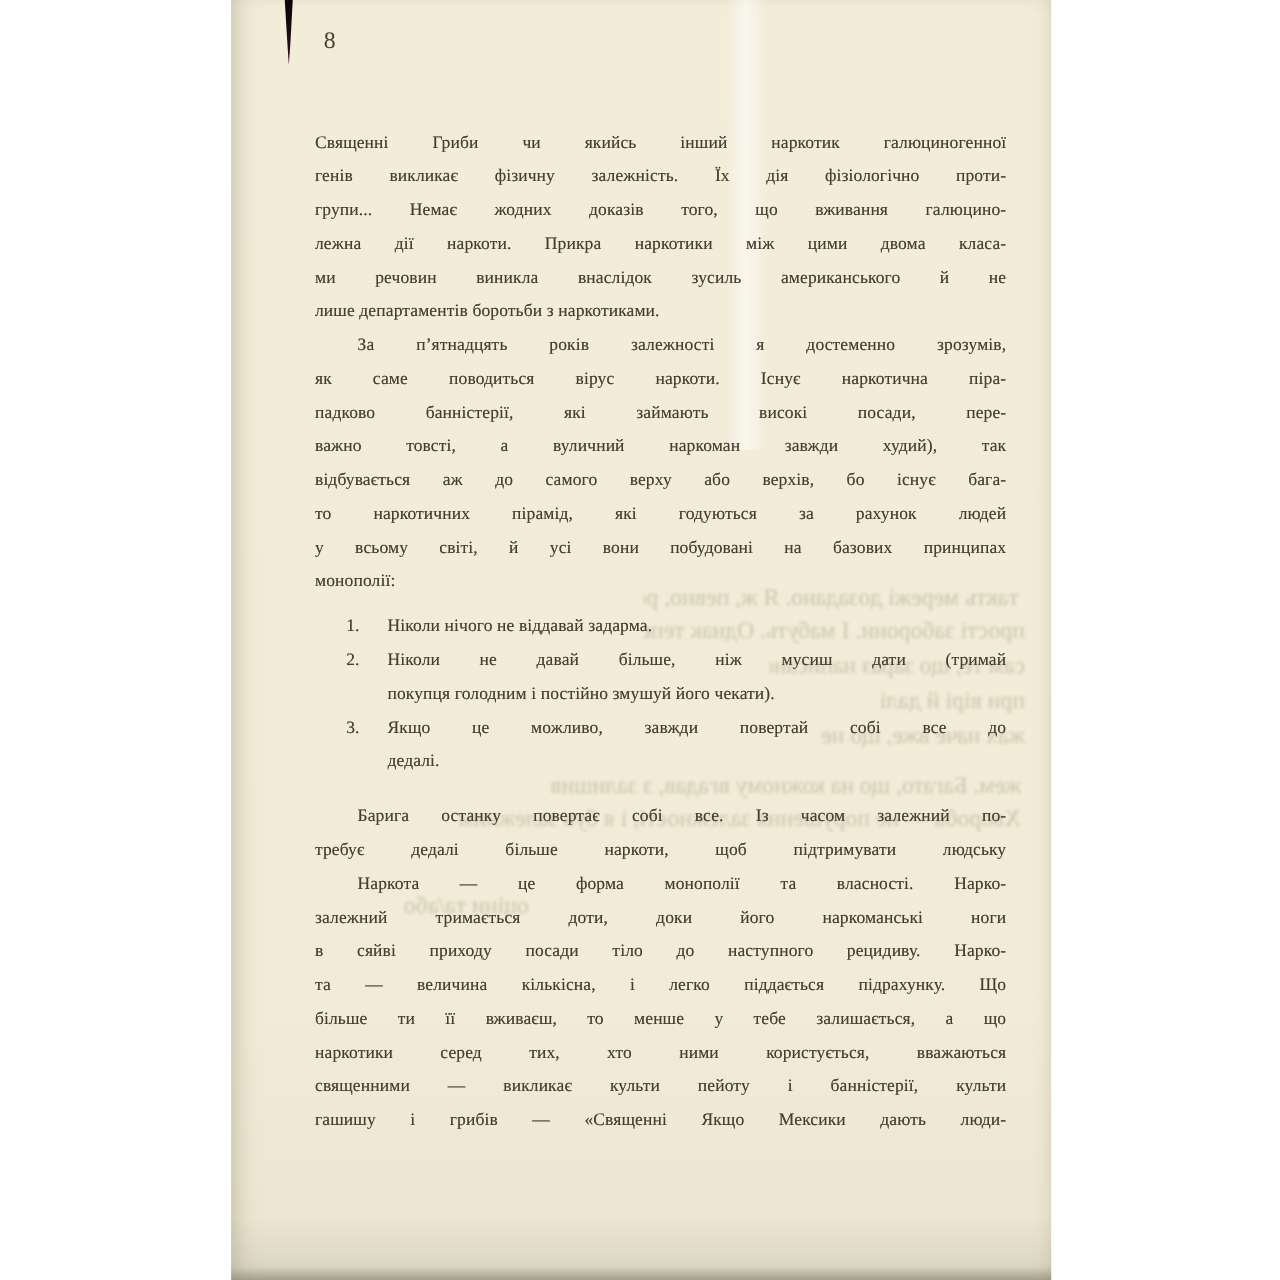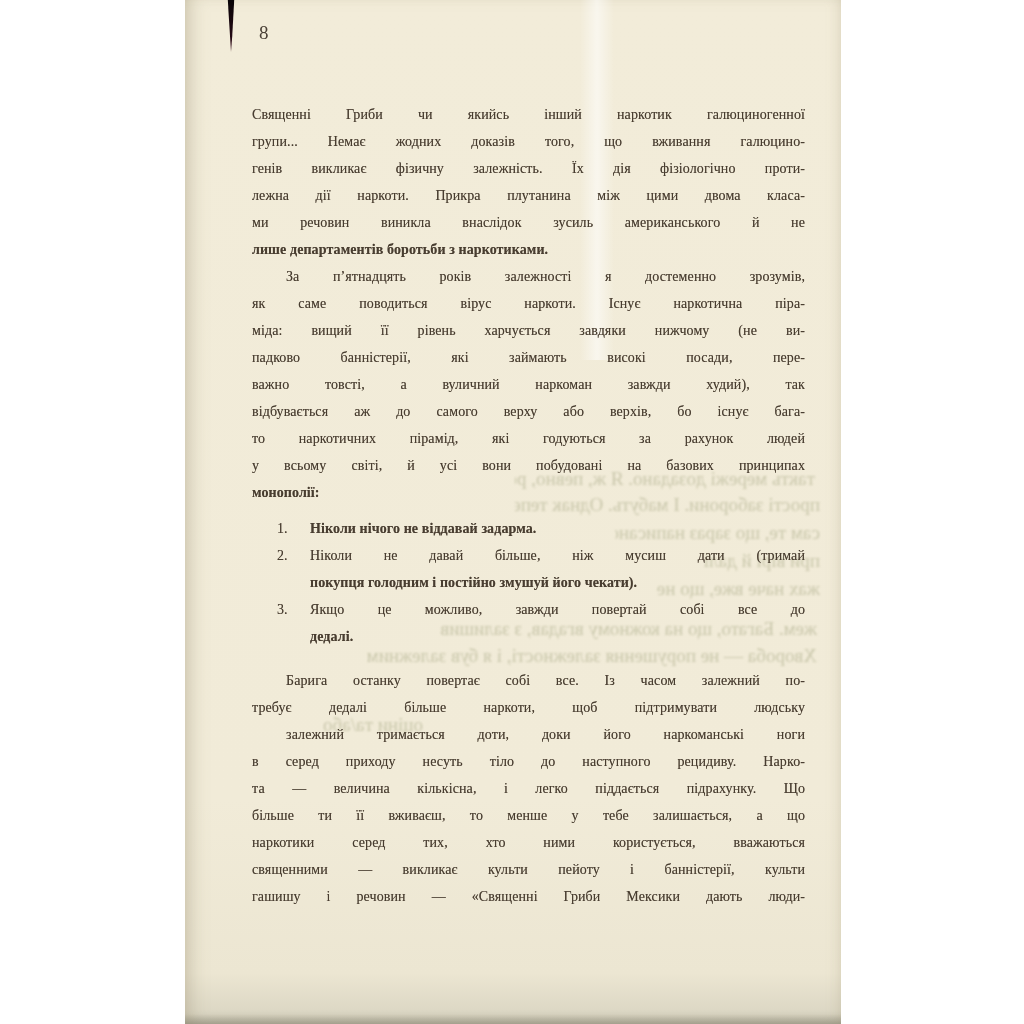--- a/index.html
+++ b/index.html
@@ -15,21 +15,21 @@
         pointer-events:none;}
   .binding-mark{position:absolute;left:41px;top:0;width:10px;height:52px;
         background:linear-gradient(180deg,#070306,#240a14 70%,#3d1020);
         clip-path:polygon(18% 0,82% 0,62% 70%,50% 100%,40% 70%);}
   .page-number{position:absolute;left:74px;top:22px;font-size:19px;color:#4a4036;}
   .content{position:absolute;left:67px;top:101px;width:553px;
         font-size:14px;line-height:27px;color:#483d30;letter-spacing:.1px;
         text-shadow:0 0 .5px rgba(72,61,48,.55);}
   .para{margin:0;}
   .line{height:27px;overflow:hidden;text-align:justify;text-align-last:justify;}
-  .line.end{text-align-last:left;font-weight:bold;}
+  .line.end{text-align-last:left;}
   .para.indent .line:first-child{text-indent:34px;}
   .olist{margin:9px 0 17px 25px;}
   .li{display:flex;}
   .li .num{flex:0 0 33px;height:27px;}
   .li .li-lines{flex:1;min-width:0;}
   .bleed-layer{position:absolute;left:0;top:0;width:656px;height:1024px;pointer-events:none;}
   .bleed-line{position:absolute;height:26px;overflow:hidden;
         font-size:19px;line-height:26px;color:rgba(148,150,110,.42);
         transform:scaleX(-1);filter:blur(1.1px);white-space:nowrap;}
   .bottom-shade{position:absolute;left:0;bottom:0;width:656px;height:10px;
@@ -49,30 +49,29 @@
         <div class="bleed-line" style="top: 520px; left: 430px; width: 205px;">сам те, що зараз написано</div>
         <div class="bleed-line" style="top: 548px; left: 470px; width: 165px;">при вірі й далі</div>
         <div class="bleed-line" style="top: 576px; left: 435px; width: 200px;">жах наче вже, що не</div>
         <div class="bleed-line" style="top: 616px; left: 112px; width: 520px;">жем. Багато, що на кожному вгадав, з залишив</div>
         <div class="bleed-line" style="top: 643px; left: 112px; width: 520px;">Хвороба — не порушення залежності, і я був залежним</div>
         <div class="bleed-line" style="top: 712px; left: 78px; width: 160px;">оціни та/або</div>
       </div>
     <div class="content" id="content">
         <div class="para">
           <div class="line">Священні Гриби чи якийсь інший наркотик галюциногенної</div>
+          <div class="line">генів викликає фізичну залежність. Їх дія фізіологічно проти-</div>
           <div class="line">групи... Немає жодних доказів того, що вживання галюцино-</div>
-          <div class="line">генів викликає фізичну залежність. Їх дія фізіологічно проти-</div>
-          <div class="line">лежна дії наркоти. Прикра плутанина між цими двома класа-</div>
+          <div class="line">лежна дії наркоти. Прикра наркотики між цими двома класа-</div>
           <div class="line">ми речовин виникла внаслідок зусиль американського й не</div>
           <div class="line end">лише департаментів боротьби з наркотиками.</div>
         </div>
         <div class="para indent">
           <div class="line">За п’ятнадцять років залежності я достеменно зрозумів,</div>
           <div class="line">як саме поводиться вірус наркоти. Існує наркотична піра-</div>
-          <div class="line">міда: вищий її рівень харчується завдяки нижчому (не ви-</div>
           <div class="line">падково банністерії, які займають високі посади, пере-</div>
           <div class="line">важно товсті, а вуличний наркоман завжди худий), так</div>
           <div class="line">відбувається аж до самого верху або верхів, бо існує бага-</div>
           <div class="line">то наркотичних пірамід, які годуються за рахунок людей</div>
           <div class="line">у всьому світі, й усі вони побудовані на базових принципах</div>
           <div class="line end">монополії:</div>
         </div>
         <div class="olist">
           <div class="li">
             <span class="num">1.</span>
@@ -93,24 +92,25 @@
               <div class="line">Якщо це можливо, завжди повертай собі все до</div>
               <div class="line end">дедалі.</div>
             </div>
           </div>
         </div>
         <div class="para indent">
           <div class="line">Барига останку повертає собі все. Із часом залежний по-</div>
           <div class="line">требує дедалі більше наркоти, щоб підтримувати людську</div>
         </div>
         <div class="para indent">
+          <div class="line">Наркота — це форма монополії та власності. Нарко-</div>
           <div class="line">залежний тримається доти, доки його наркоманські ноги</div>
-          <div class="line">в серед приходу несуть тіло до наступного рецидиву. Нарко-</div>
+          <div class="line">в сяйві приходу посади тіло до наступного рецидиву. Нарко-</div>
           <div class="line">та — величина кількісна, і легко піддається підрахунку. Що</div>
           <div class="line">більше ти її вживаєш, то менше у тебе залишається, а що</div>
           <div class="line">наркотики серед тих, хто ними користується, вважаються</div>
           <div class="line">священними — викликає культи пейоту і банністерії, культи</div>
-          <div class="line">гашишу і речовин — «Священні Гриби Мексики дають люди-</div>
+          <div class="line">гашишу і грибів — «Священні Якщо Мексики дають люди-</div>
         </div>
       </div>
     <div class="bottom-shade"></div>
   </div>
 </div>
 
 </body></html>

